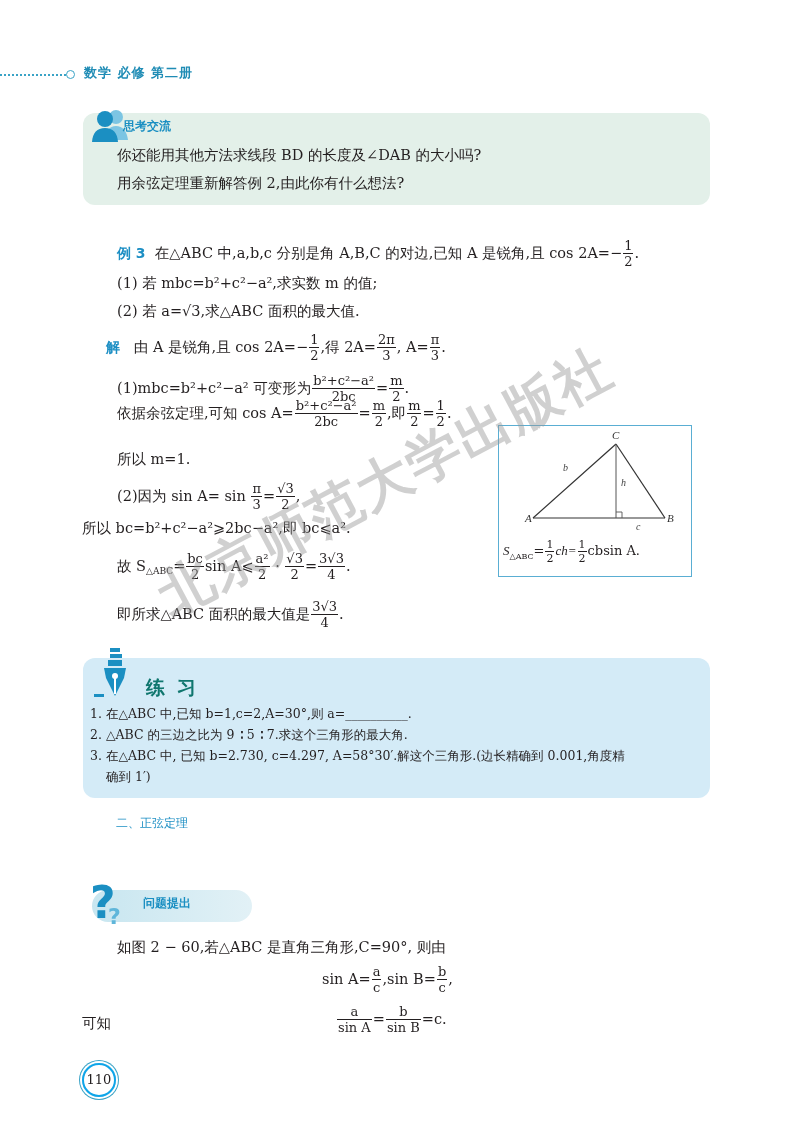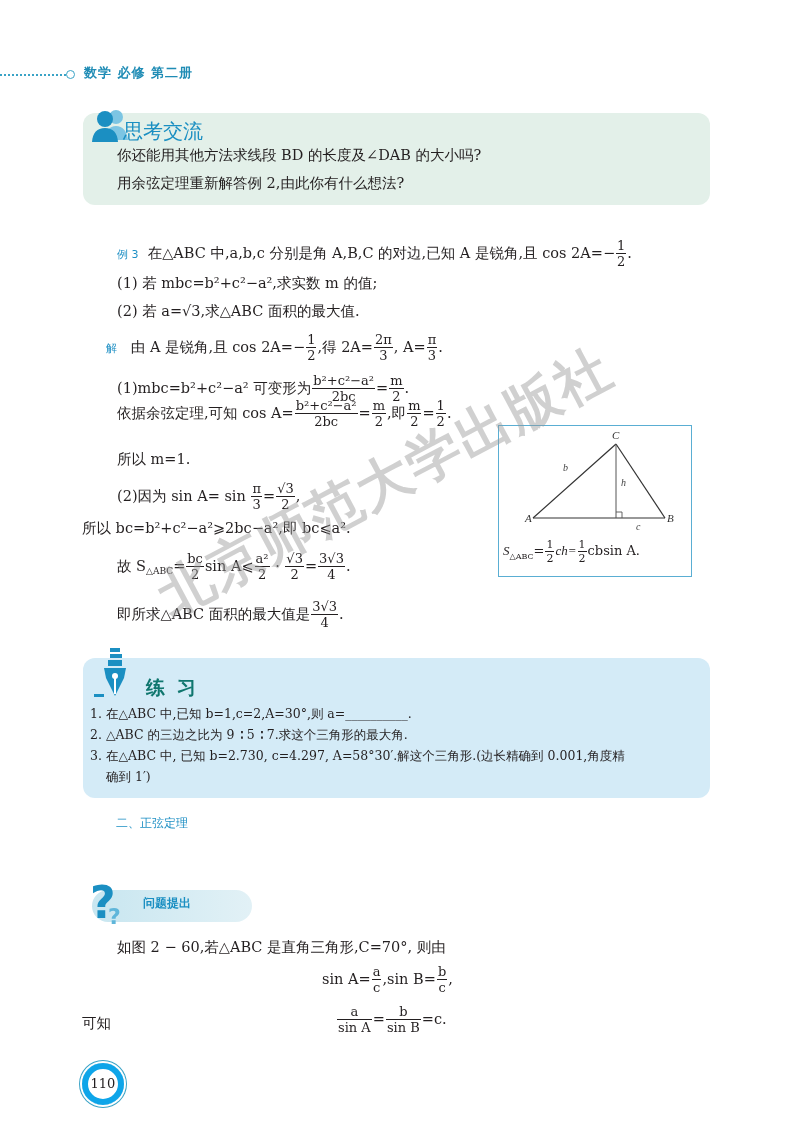--- a/index.html
+++ b/index.html
@@ -9,43 +9,43 @@
   .sans { font-family:"DejaVu Sans","Liberation Sans",sans-serif; }
   i.v { font-style:italic; font-family:"Liberation Serif","DejaVu Serif",serif; }
 
   
   .hdr-line { left:0; top:74px; width:66px; border-top:2px dotted #3aa3c6; }
   .hdr-dot { left:66px; top:70px; width:7px; height:7px; border:1.5px solid #3aa3c6; border-radius:50%; background:#fff; }
   .hdr-title { left:84px; top:64px; font-size:13px; font-weight:bold; color:#1f8cb5; letter-spacing:1px; }
 
   
   .think-box { left:83px; top:113px; width:627px; height:92px; background:#e3f0e9; border-radius:12px; }
-  .think-title { left:123px; top:118px; font-size:20px; font-weight:normal; color:#1b8fc2; }
+  .think-title { left:123px; top:118px; font-size:12px; font-weight:bold; color:#1b8fc2; }
   .line { font-size:14.5px; line-height:20px; white-space:nowrap; }
 
   .frac { display:inline-block; vertical-align:middle; text-align:center; margin:0 1px; font-size:13px; line-height:13px; }
   .frac > span { display:block; padding:0 1px; }
   .frac > span.num { border-bottom:1px solid #231f20; padding-bottom:1px; }
   .frac > span.den { padding-top:1px; }
 
-  .label-blue { color:#1d8fc4; font-weight:normal; font-family:"DejaVu Sans","Liberation Sans",sans-serif; font-size:11px; }
+  .label-blue { color:#1d8fc4; font-weight:bold; font-family:"DejaVu Sans","Liberation Sans",sans-serif; font-size:14px; }
 
   
   .fig-box { left:498px; top:425px; width:192px; height:150px; border:1.5px solid #5aaed3; background:#fff; }
 
   
   .prac-box { left:83px; top:658px; width:627px; height:140px; background:#d4ebf7; border-radius:12px; }
   .prac-title { left:146px; top:675px; font-size:19px; font-weight:bold; color:#0f766e; letter-spacing:12px; }
   .prac-item { font-size:12.5px; line-height:18px; white-space:nowrap; }
 
   .sec-title { left:116px; top:815px; font-size:12px; font-weight:normal; color:#1d8fc4; }
   .q-pill { left:92px; top:890px; width:160px; height:32px; border-radius:16px; background:linear-gradient(90deg,#c8e6f0,#e2f1f6); }
   .q-title { left:143px; top:895px; font-size:12px; font-weight:bold; color:#1b8fc2; }
 
-  .pageno { left:82px; top:1063px; width:30px; height:30px; border-radius:50%; border:6px solid #0ea5e9; box-shadow:0 0 0 2px #fff, 0 0 0 3px #3aa3c6; text-align:center; line-height:30px; font-size:13px; }
+  .pageno { left:82px; top:1063px; width:30px; height:30px; border-radius:50%; border:2px solid #0ea5e9; box-shadow:0 0 0 2px #fff, 0 0 0 3px #3aa3c6; text-align:center; line-height:30px; font-size:13px; }
 
   .watermark { left:180px; top:560px; font-size:54px; color:rgba(150,150,150,0.45); transform:rotate(-28deg); transform-origin:left bottom; white-space:nowrap; letter-spacing:2px; font-family:"DejaVu Serif",serif; font-weight:bold; }
 </style>
 </head>
 <body>
 
 <div class="abs hdr-line"></div>
 <div class="abs hdr-dot"></div>
 <div class="abs hdr-title sans">数学  必修  第二册</div>
 
@@ -142,21 +142,21 @@
 
 <div class="abs sec-title sans">二、正弦定理</div>
 
 <div class="abs q-pill"></div>
 <svg class="abs" style="left:90px;top:880px" width="40" height="46" viewBox="0 0 40 46">
   <text x="0" y="38" font-size="44" font-weight="bold" font-family="DejaVu Sans, sans-serif" fill="#1b8fc2">?</text>
   <text x="18" y="44" font-size="22" font-weight="bold" font-family="DejaVu Sans, sans-serif" fill="#5fb6da">?</text>
 </svg>
 <div class="abs q-title sans">问题提出</div>
 
-<div class="abs line" style="left:117px;top:937px">如图 2 − 60,若△ABC 是直角三角形,C=70°, 则由</div>
+<div class="abs line" style="left:117px;top:937px">如图 2 − 60,若△ABC 是直角三角形,C=90°, 则由</div>
 <div class="abs line" style="left:322px;top:965px">
   <span>sin A=</span><span class="frac"><span class="num">a</span><span class="den">c</span></span><span>,sin B=</span><span class="frac"><span class="num">b</span><span class="den">c</span></span><span>,</span>
 </div>
 <div class="abs line" style="left:82px;top:1013px">可知</div>
 <div class="abs line" style="left:336px;top:1005px">
   <span class="frac"><span class="num">a</span><span class="den">sin A</span></span><span>=</span><span class="frac"><span class="num">b</span><span class="den">sin B</span></span><span>=c.</span>
 </div>
 
 <div class="abs pageno">110</div>
 

